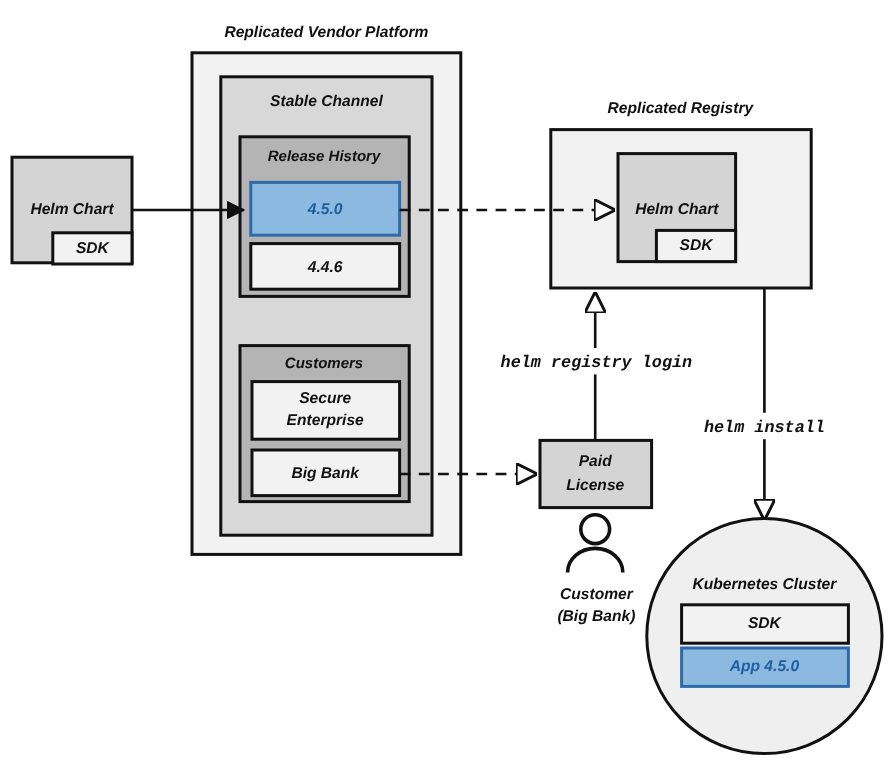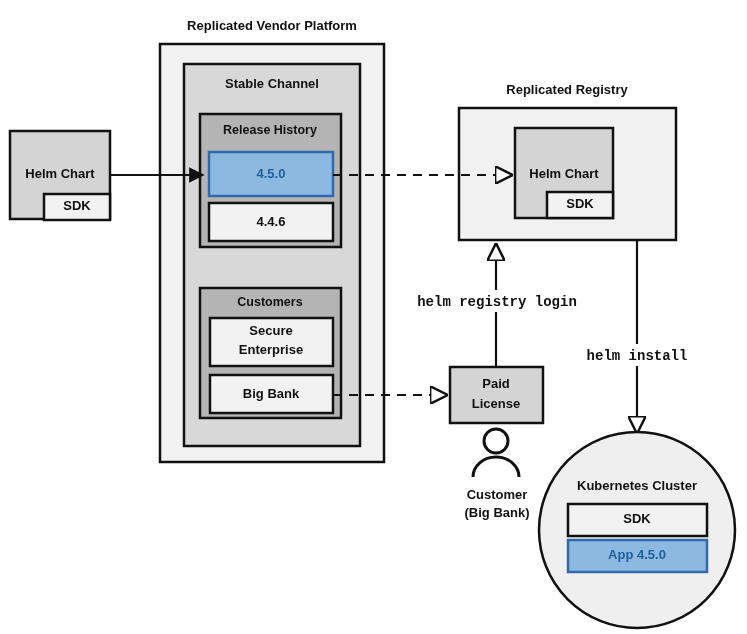--- a/index.html
+++ b/index.html
@@ -10,20 +10,21 @@
   body {
     width: 747px;
     height: 634px;
     font-family: "Liberation Sans", sans-serif;
     overflow: hidden;
   }
   #diagram-root {
     position: relative;
     width: 747px;
     height: 634px;
+    font-style: italic;
   }
   svg#diagram {
     display: block;
     width: 747px;
     height: 634px;
   }
   .lbl {
     font-family: "Liberation Sans", sans-serif;
     font-weight: bold;
     font-size: 13px;

